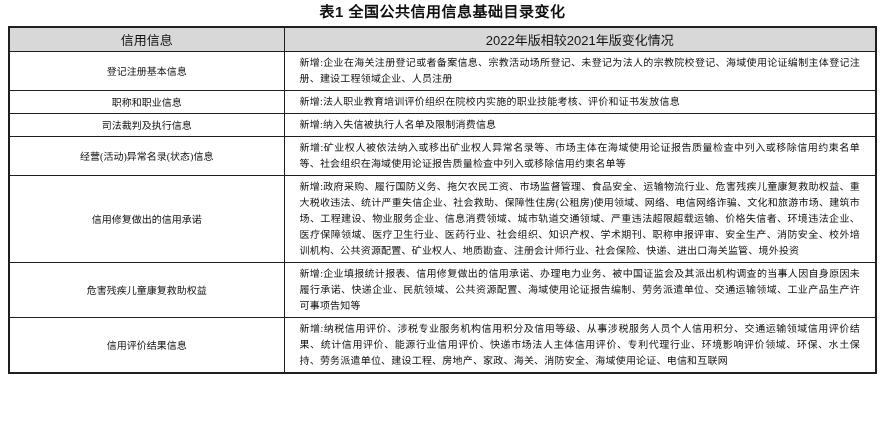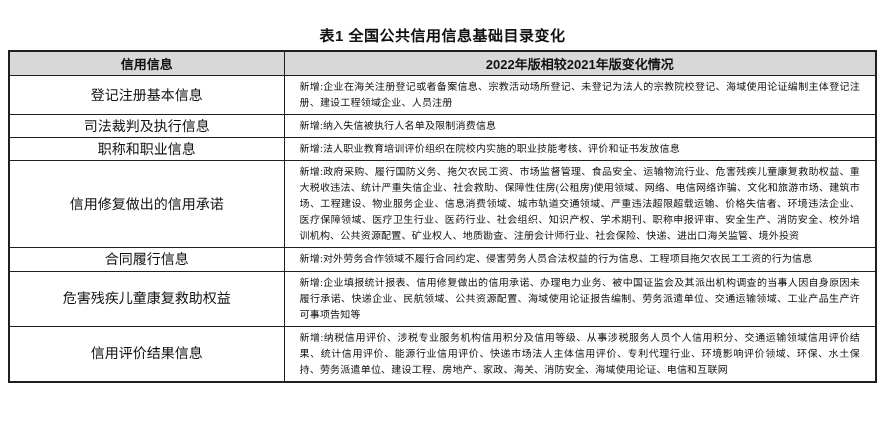--- a/index.html
+++ b/index.html
@@ -17,54 +17,54 @@
     width: 885px;
     height: 445px;
     overflow: hidden;
     box-sizing: border-box;
   }
   .table-title {
     text-align: center;
     font-size: 15px;
     font-weight: bold;
     color: #111111;
-    padding: 24px 0 5px 0;
+    padding: 0 0 5px 0;
     letter-spacing: 0.5px;
     font-family: "Liberation Sans", sans-serif;
   }
   table.catalog {
     width: 869px;
     margin: 0 auto;
     border-collapse: collapse;
     table-layout: fixed;
     border: 2px solid #1f1f1f;
   }
   table.catalog col.c-category { width: 275px; }
   table.catalog th, table.catalog td {
     border: 1px solid #1f1f1f;
     vertical-align: middle;
     box-sizing: border-box;
   }
   table.catalog thead th {
     background: #d8d8d8;
     font-size: 13px;
-    font-weight: bold;
+    font-weight: normal;
     color: #111111;
     text-align: center;
     padding: 2px 20px;
     height: 20px;
     font-family: "Liberation Sans", sans-serif;
   }
   td.cell-category {
     text-align: center;
-    font-size: 14px;
+    font-size: 10px;
     color: #111111;
     padding: 2px 8px;
     line-height: 1.3;
-    font-family: Liberation Sans, sans-serif;
+    font-family: Liberation Serif, serif;
   }
   td.cell-change {
     font-size: 10px;
     color: #111111;
     padding: 3px 15px;
     line-height: 16px;
     text-align: justify;
     font-family: "Liberation Serif", serif;
     letter-spacing: 0.2px;
   }
@@ -86,34 +86,34 @@
         <th>信用信息</th>
         <th>2022年版相较2021年版变化情况</th>
       </tr>
     </thead>
     <tbody>
         <tr>
     <td class="cell-category">登记注册基本信息</td>
     <td class="cell-change">新增:企业在海关注册登记或者备案信息、宗教活动场所登记、未登记为法人的宗教院校登记、海域使用论证编制主体登记注册、建设工程领域企业、人员注册</td>
   </tr>
         <tr>
+    <td class="cell-category">职称和职业信息</td>
+    <td class="cell-change">新增:法人职业教育培训评价组织在院校内实施的职业技能考核、评价和证书发放信息</td>
+  </tr>
+        <tr>
     <td class="cell-category">司法裁判及执行信息</td>
     <td class="cell-change">新增:纳入失信被执行人名单及限制消费信息</td>
   </tr>
         <tr>
-    <td class="cell-category">职称和职业信息</td>
-    <td class="cell-change">新增:法人职业教育培训评价组织在院校内实施的职业技能考核、评价和证书发放信息</td>
+    <td class="cell-category">经营(活动)异常名录(状态)信息</td>
+    <td class="cell-change">新增:矿业权人被依法纳入或移出矿业权人异常名录等、市场主体在海域使用论证报告质量检查中列入或移除信用约束名单等、社会组织在海域使用论证报告质量检查中列入或移除信用约束名单等</td>
   </tr>
         <tr>
     <td class="cell-category">信用修复做出的信用承诺</td>
     <td class="cell-change">新增:政府采购、履行国防义务、拖欠农民工资、市场监督管理、食品安全、运输物流行业、危害残疾儿童康复救助权益、重大税收违法、统计严重失信企业、社会救助、保障性住房(公租房)使用领域、网络、电信网络诈骗、文化和旅游市场、建筑市场、工程建设、物业服务企业、信息消费领域、城市轨道交通领域、严重违法超限超载运输、价格失信者、环境违法企业、医疗保障领域、医疗卫生行业、医药行业、社会组织、知识产权、学术期刊、职称申报评审、安全生产、消防安全、校外培训机构、公共资源配置、矿业权人、地质勘查、注册会计师行业、社会保险、快递、进出口海关监管、境外投资</td>
-  </tr>
-        <tr>
-    <td class="cell-category">合同履行信息</td>
-    <td class="cell-change">新增:对外劳务合作领域不履行合同约定、侵害劳务人员合法权益的行为信息、工程项目拖欠农民工工资的行为信息</td>
   </tr>
         <tr>
     <td class="cell-category">危害残疾儿童康复救助权益</td>
     <td class="cell-change">新增:企业填报统计报表、信用修复做出的信用承诺、办理电力业务、被中国证监会及其派出机构调查的当事人因自身原因未履行承诺、快递企业、民航领域、公共资源配置、海域使用论证报告编制、劳务派遣单位、交通运输领域、工业产品生产许可事项告知等</td>
   </tr>
         <tr>
     <td class="cell-category">信用评价结果信息</td>
     <td class="cell-change">新增:纳税信用评价、涉税专业服务机构信用积分及信用等级、从事涉税服务人员个人信用积分、交通运输领域信用评价结果、统计信用评价、能源行业信用评价、快递市场法人主体信用评价、专利代理行业、环境影响评价领域、环保、水土保持、劳务派遣单位、建设工程、房地产、家政、海关、消防安全、海域使用论证、电信和互联网</td>
   </tr>
       </tbody>

